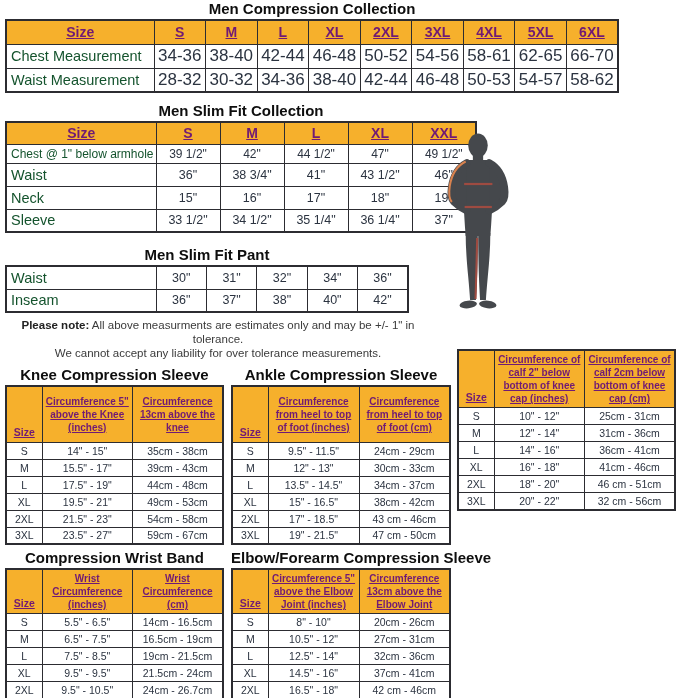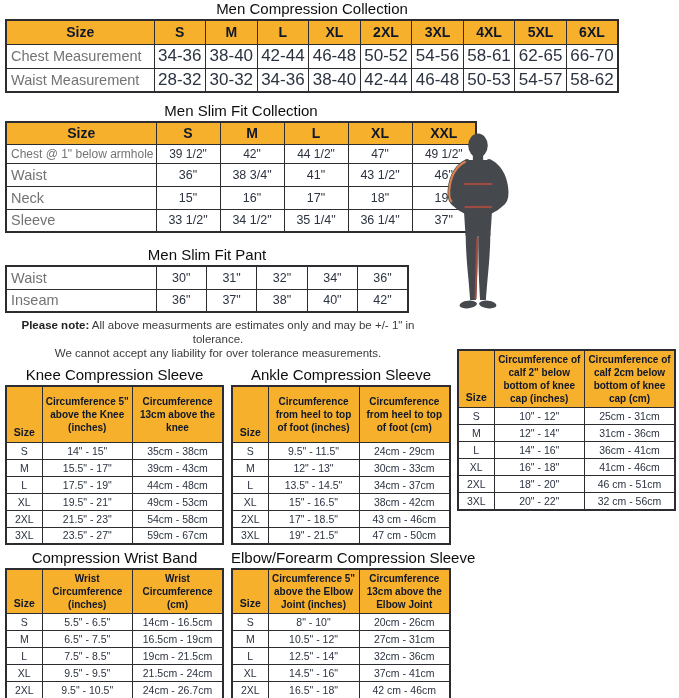--- a/index.html
+++ b/index.html
@@ -2,30 +2,30 @@
 <html style="--header-bg: #F6B02C; --border: #2C2C31; --figure-body: #45484C; --figure-line: #9E4B41; --sleeve-line: #D8824F;"><head>
 <meta charset="utf-8">
 <style>
   * { margin:0; padding:0; box-sizing:border-box; }
   html,body { background:#fff; }
   #doc {
     position:relative; width:679px; height:698px; background:#fff;
     font-family:"Liberation Sans", sans-serif; color:#1c1c1c; overflow:hidden;
   }
   .sec { position:absolute; }
-  .sec-title { text-align:center; font-weight:normal; color:#0e0e0e; }
+  .sec-title { text-align:center; font-weight:bold; color:#0e0e0e; }
   .big-title { font-size:15px; margin-bottom:2px; }
   .small-title { font-size:15px; margin-bottom:2px; white-space:nowrap;margin-top:17px; }
 
   table { border-collapse:collapse; width:100%; table-layout:fixed; background:#fff;
           border:2px solid #2c2c31; }
   th, td { border:1px solid #2c2c31; overflow:hidden; vertical-align:middle; }
-  th { background:var(--header-bg,#F6B02C); font-weight:bold; text-align:center; color:#0f172a; }
+  th { background:var(--header-bg,#F6B02C); font-weight:bold; text-align:center; color:#701a75;text-decoration:underline; }
   td.val { text-align:center; color:#2b3340; }
-  td.lbl { text-align:left; padding-left:4px; color:#737373; }
+  td.lbl { text-align:left; padding-left:4px; color:#14532d; }
 
   
   .sec1 { left:5px; top:0; width:614px; }
   .sec1 th { font-size:14px; height:24px; }
   .sec1 th:first-child { width:148px; }
   .sec1 td { height:24px; }
   .sec1 td.val { font-size:17px; }
   .sec1 td.lbl { font-size:14.5px; }
 
   

